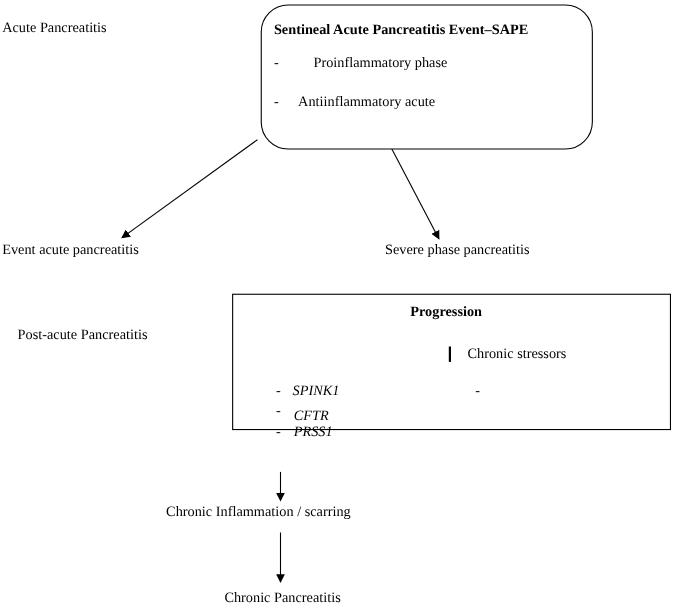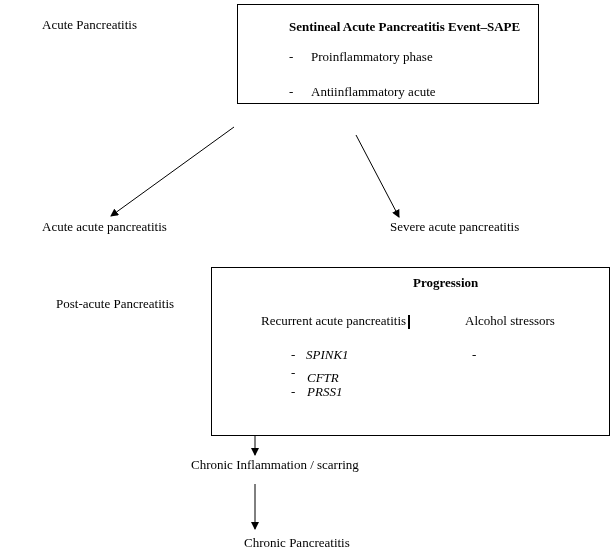--- a/index.html
+++ b/index.html
@@ -1,18 +1,18 @@
 <!DOCTYPE html>
 <html><head>
   <meta charset="utf-8">
   <style>
     html, body { margin: 0; padding: 0; background: #ffffff; }
     body { width: 615px; height: 552px; position: relative; overflow: hidden;
            font-family: "Liberation Serif", "DejaVu Serif", serif; color: #000; font-size: 13px; }
-    .abs { position: absolute; white-space: nowrap; line-height: 16px; margin-left: 40px; }
+    .abs { position: absolute; white-space: nowrap; line-height: 16px; }
     .box { position: absolute; border: 1.5px solid #000; box-sizing: border-box; background: #fff; }
     .bold { font-weight: bold; }
     .ital { font-style: italic; }
     svg.arrows { position: absolute; left: 0; top: 0; width: 615px; height: 552px; pointer-events: none; }
     .sep { position: absolute; width: 2px; height: 14px; background: #000; }
   </style>
 </head>
 <body>
 
 <svg class="arrows" viewBox="0 0 615 552">
@@ -22,38 +22,37 @@
     </marker>
   </defs>
   <line x1="234" y1="127" x2="111" y2="216" stroke="#000" stroke-width="1" marker-end="url(#ah)"></line>
   <line x1="356" y1="135" x2="399" y2="217" stroke="#000" stroke-width="1" marker-end="url(#ah)"></line>
   <line x1="255" y1="429" x2="255" y2="455" stroke="#000" stroke-width="1" marker-end="url(#ah)"></line>
   <line x1="255" y1="484" x2="255" y2="529" stroke="#000" stroke-width="1" marker-end="url(#ah)"></line>
 </svg>
 
 <div class="abs" style="left:2px; top:17px;">Acute Pancreatitis</div>
 
-<div class="box" style="left:237px; top:4px; width:302px; height:100px;">
+<div class="box" style="left:237px; top:4px; width:302px; height:132px;border-radius:25px;">
   <div class="abs bold" style="left:11px; top:14px;">Sentineal Acute Pancreatitis Event–SAPE</div>
   <div class="abs" style="left:11px; top:44px;">-</div>
-  <div class="abs" style="left:33px; top:44px;">Proinflammatory phase</div>
+  <div class="abs" style="left:47px; top:44px;">Proinflammatory phase</div>
   <div class="abs" style="left:11px; top:79px;">-</div>
   <div class="abs" style="left:33px; top:79px;">Antiinflammatory acute</div>
 </div>
 
-<div class="abs" style="left:2px; top:219px;">Acute acute pancreatitis</div>
-<div class="abs" style="left:350px; top:219px;">Severe acute pancreatitis</div>
+<div class="abs" style="left:2px; top:219px;">Event acute pancreatitis</div>
+<div class="abs" style="left:350px; top:219px;">Severe phase pancreatitis</div>
 
 <div class="abs" style="left:16px; top:296px;">Post-acute Pancreatitis</div>
 
-<div class="box" style="left:211px; top:267px; width:399px; height:169px;">
+<div class="box" style="left:211px; top:267px; width:399px; height:124px;">
   <div class="abs bold" style="left:161px; top:7px;">Progression</div>
-  <div class="abs" style="left:9px; top:45px;">Recurrent acute pancreatitis</div>
   <div class="sep" style="left:196px; top:47px;"></div>
-  <div class="abs" style="left:213px; top:45px;">Alcohol stressors</div>
+  <div class="abs" style="left:213px; top:45px;">Chronic stressors</div>
 
   <div class="abs" style="left:39px; top:79px;">-</div>
   <div class="abs ital" style="left:54px; top:79px;">SPINK1</div>
   <div class="abs" style="left:39px; top:97px;">-</div>
   <div class="abs ital" style="left:55px; top:102px;">CFTR</div>
   <div class="abs" style="left:39px; top:116px;">-</div>
   <div class="abs ital" style="left:55px; top:116px;">PRSS1</div>
 
   <div class="abs" style="left:220px; top:79px;">-</div>
 </div>

